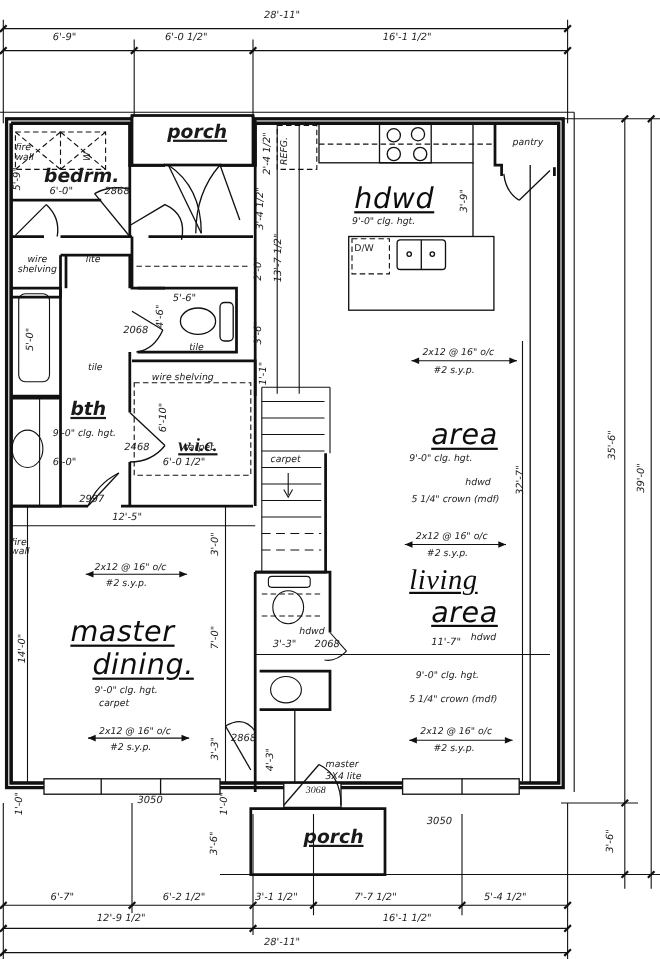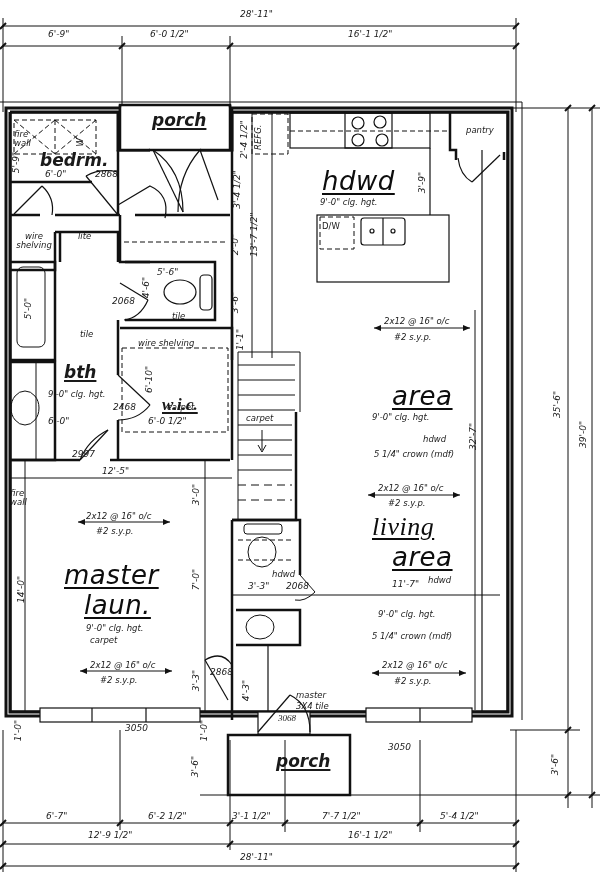--- a/index.html
+++ b/index.html
@@ -372,31 +372,31 @@
 <div class="lbl dim" style="left:286px;top:582px;">2068</div>
 
 <div class="lbl dim" style="left:102px;top:467px;">12'-5"</div>
 <div class="lbl note" style="left:10px;top:489px;width:24px;white-space:normal;">fire wall</div>
 <div class="lbl dim vert" style="left:186px;top:490px;">3'-0"</div>
 <div class="lbl note" style="left:86px;top:512px;">2x12 @ 16" o/c</div>
 <div class="lbl note" style="left:96px;top:527px;">#2 s.y.p.</div>
 <div class="lbl dim vert" style="left:8px;top:585px;">14'-0"</div>
 <div class="lbl dim vert" style="left:186px;top:575px;">7'-0"</div>
 <div class="lbl room" style="left:64px;top:562px;">master</div>
-<div class="lbl room" style="left:84px;top:592px;">laun.</div>
+<div class="lbl room" style="left:84px;top:592px;">dining.</div>
 <div class="lbl note" style="left:86px;top:624px;">9'-0" clg. hgt.</div>
 <div class="lbl note" style="left:90px;top:636px;">carpet</div>
 <div class="lbl note" style="left:90px;top:661px;">2x12 @ 16" o/c</div>
 <div class="lbl note" style="left:100px;top:676px;">#2 s.y.p.</div>
 <div class="lbl dim vert" style="left:186px;top:676px;">3'-3"</div>
 <div class="lbl dim" style="left:210px;top:668px;">2868</div>
 <div class="lbl dim" style="left:125px;top:724px;">3050</div>
 <div class="lbl dim vert" style="left:8px;top:726px;">1'-0"</div>
 <div class="lbl dim vert" style="left:194px;top:726px;">1'-0"</div>
 
 <div class="lbl dim vert" style="left:236px;top:686px;">4'-3"</div>
 <div class="lbl note" style="left:296px;top:691px;">master</div>
-<div class="lbl note" style="left:296px;top:702px;">3X4 tile</div>
+<div class="lbl note" style="left:296px;top:702px;">3X4 lite</div>
 <div class="lbl dim" style="left:278px;top:714px;font-family:Liberation Serif, serif;">3068</div>
 <div class="lbl room-sm" style="left:276px;top:753px;">porch</div>
 <div class="lbl dim" style="left:388px;top:743px;">3050</div>
 
 </div>
 
 </body></html>

